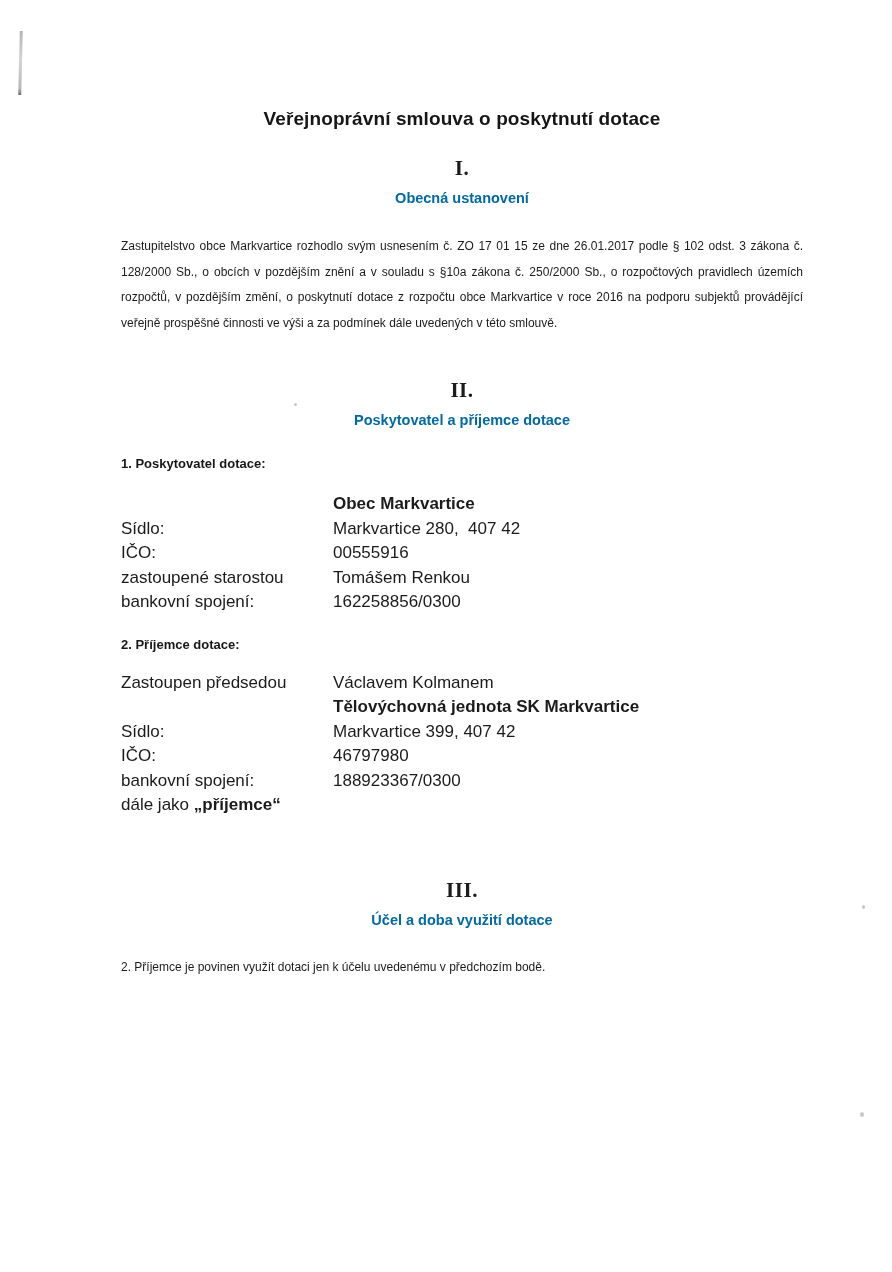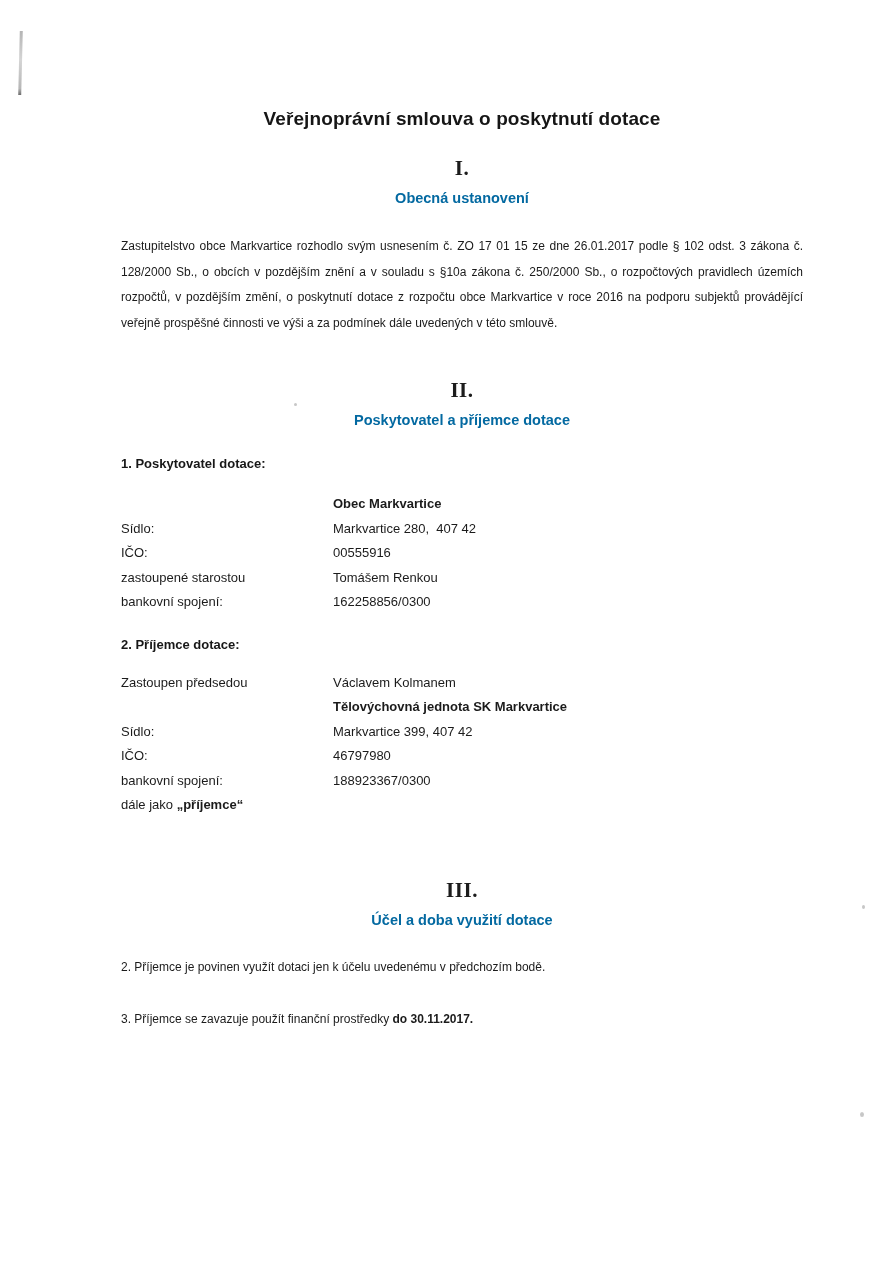--- a/index.html
+++ b/index.html
@@ -84,21 +84,21 @@
   p.body-par.loose { text-align: left; }
   .bold { font-weight: bold; }
 
   .party-head {
     font-size: 13px;
     font-weight: bold;
     color: #171717;
   }
   table.party {
     border-collapse: collapse;
-    font-size: 13px;
+    font-size: 17px;
     color: #1b1b1b;
   }
   table.party td {
     padding: 0;
     vertical-align: top;
     line-height: 24.5px;
     white-space: pre;
   }
   table.party td.label { width: 212px; }
   table.party td.value { width: 420px; }
@@ -184,16 +184,15 @@
       </tr>
     </tbody>
       </table>
 
     <div class="numeral" style="margin-top:60px;">III.</div>
     <div class="sect-sub" style="margin-top:9px;">Účel a doba využití dotace</div>
 
 
     <p class="body-par loose" style="margin-top:27px;">2. Příjemce je povinen využít dotaci jen k účelu uvedenému v předchozím bodě.</p>
 
-    <p class="body-par loose" style="margin-top:27px;"><span>3. Příjemce se zavazuje použít finanční prostředky </span><span class="bold">do 30.11.2017.</span></p>
 
   </div>
 </div>
 
 </body></html>

